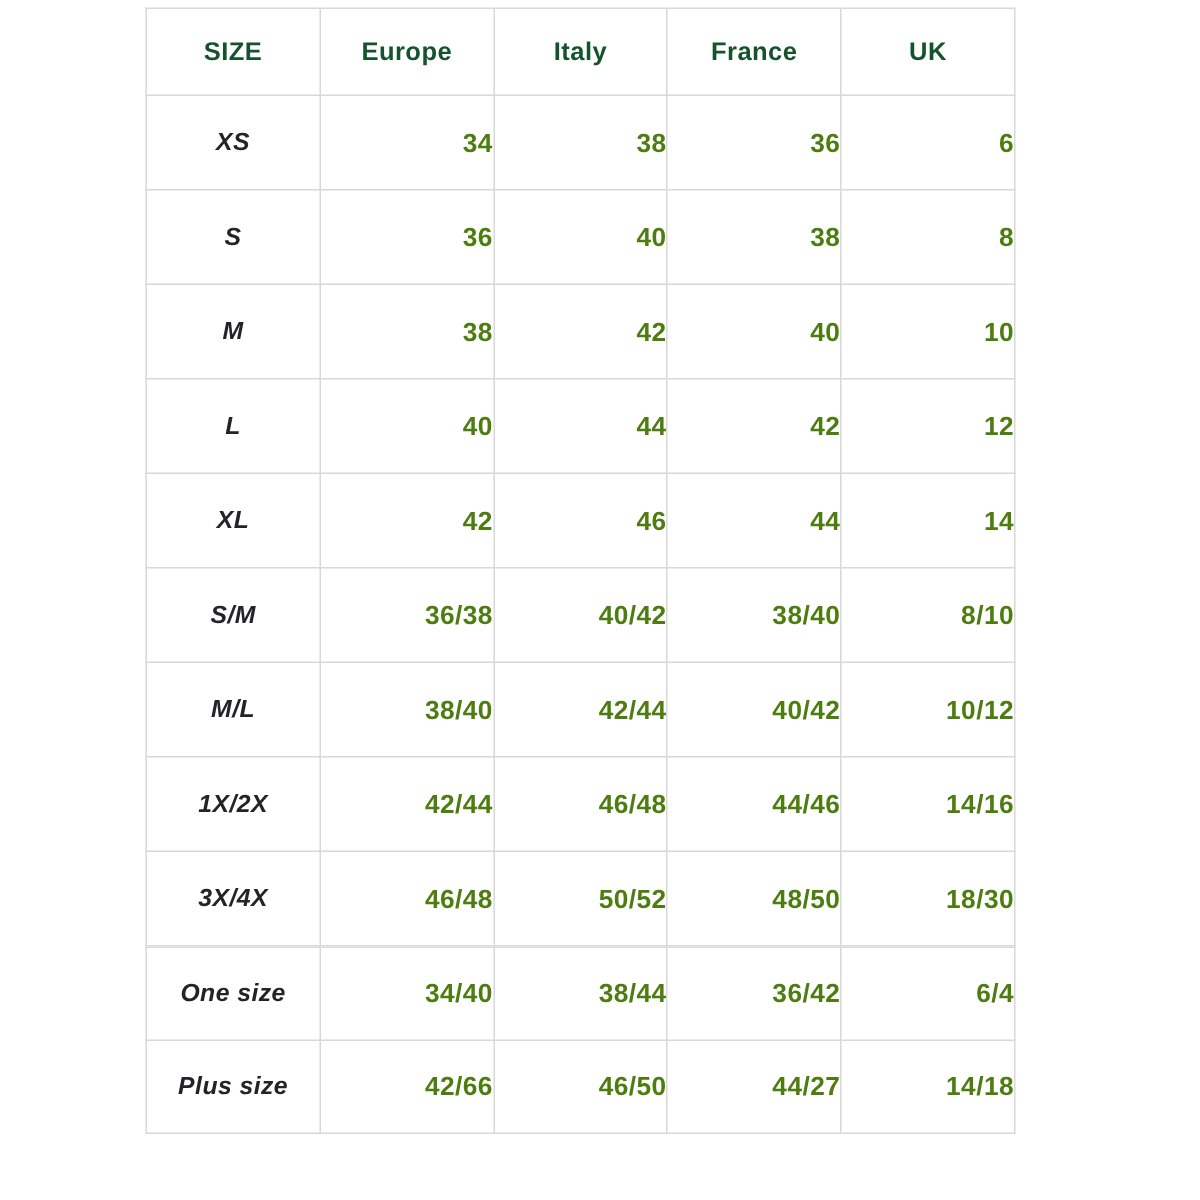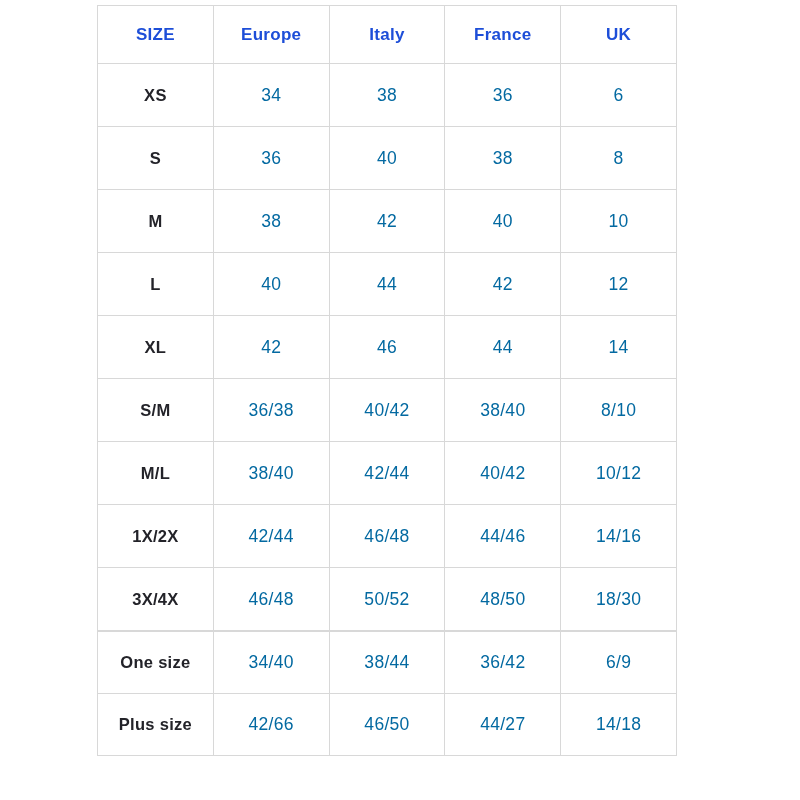--- a/index.html
+++ b/index.html
@@ -26,36 +26,38 @@
   table.size-table td {
     border: 1px solid #d8d8d8;
     text-align: center;
     vertical-align: middle;
     padding: 0;
   }
   table.size-table thead th {
     height: 58px;
     font-size: 17px;
     font-weight: 700;
-    color: #1d4ed8;
+    color: #14532d;
     letter-spacing: 0.3px;
   }
   table.size-table tbody th.rowhead {
     height: 63px;
     font-size: 16.5px;
     font-weight: 700;
     color: #232329;
     letter-spacing: 0.3px;
+    font-style: italic;
   }
   table.size-table tbody td {
     height: 63px;
     font-size: 17.5px;
-    font-weight: 400;
-    color: #0369a1;
+    font-weight: 700;
+    color: #4d7c0f;
     letter-spacing: 0.3px;
+    text-align: right;
   }
   table.size-table.special {
   }
   table.size-table.special tbody th.rowhead,
   table.size-table.special tbody td {
     height: 62px;
   }
 </style>
 </head>
 <body>
@@ -139,21 +141,21 @@
     </tbody>
   </table>
 
   <table class="size-table special">
     <tbody>
       <tr>
         <th class="rowhead">One size</th>
         <td>34/40</td>
         <td>38/44</td>
         <td>36/42</td>
-        <td>6/9</td>
+        <td>6/4</td>
       </tr>
       <tr>
         <th class="rowhead">Plus size</th>
         <td>42/66</td>
         <td>46/50</td>
         <td>44/27</td>
         <td>14/18</td>
       </tr>
     </tbody>
   </table>

